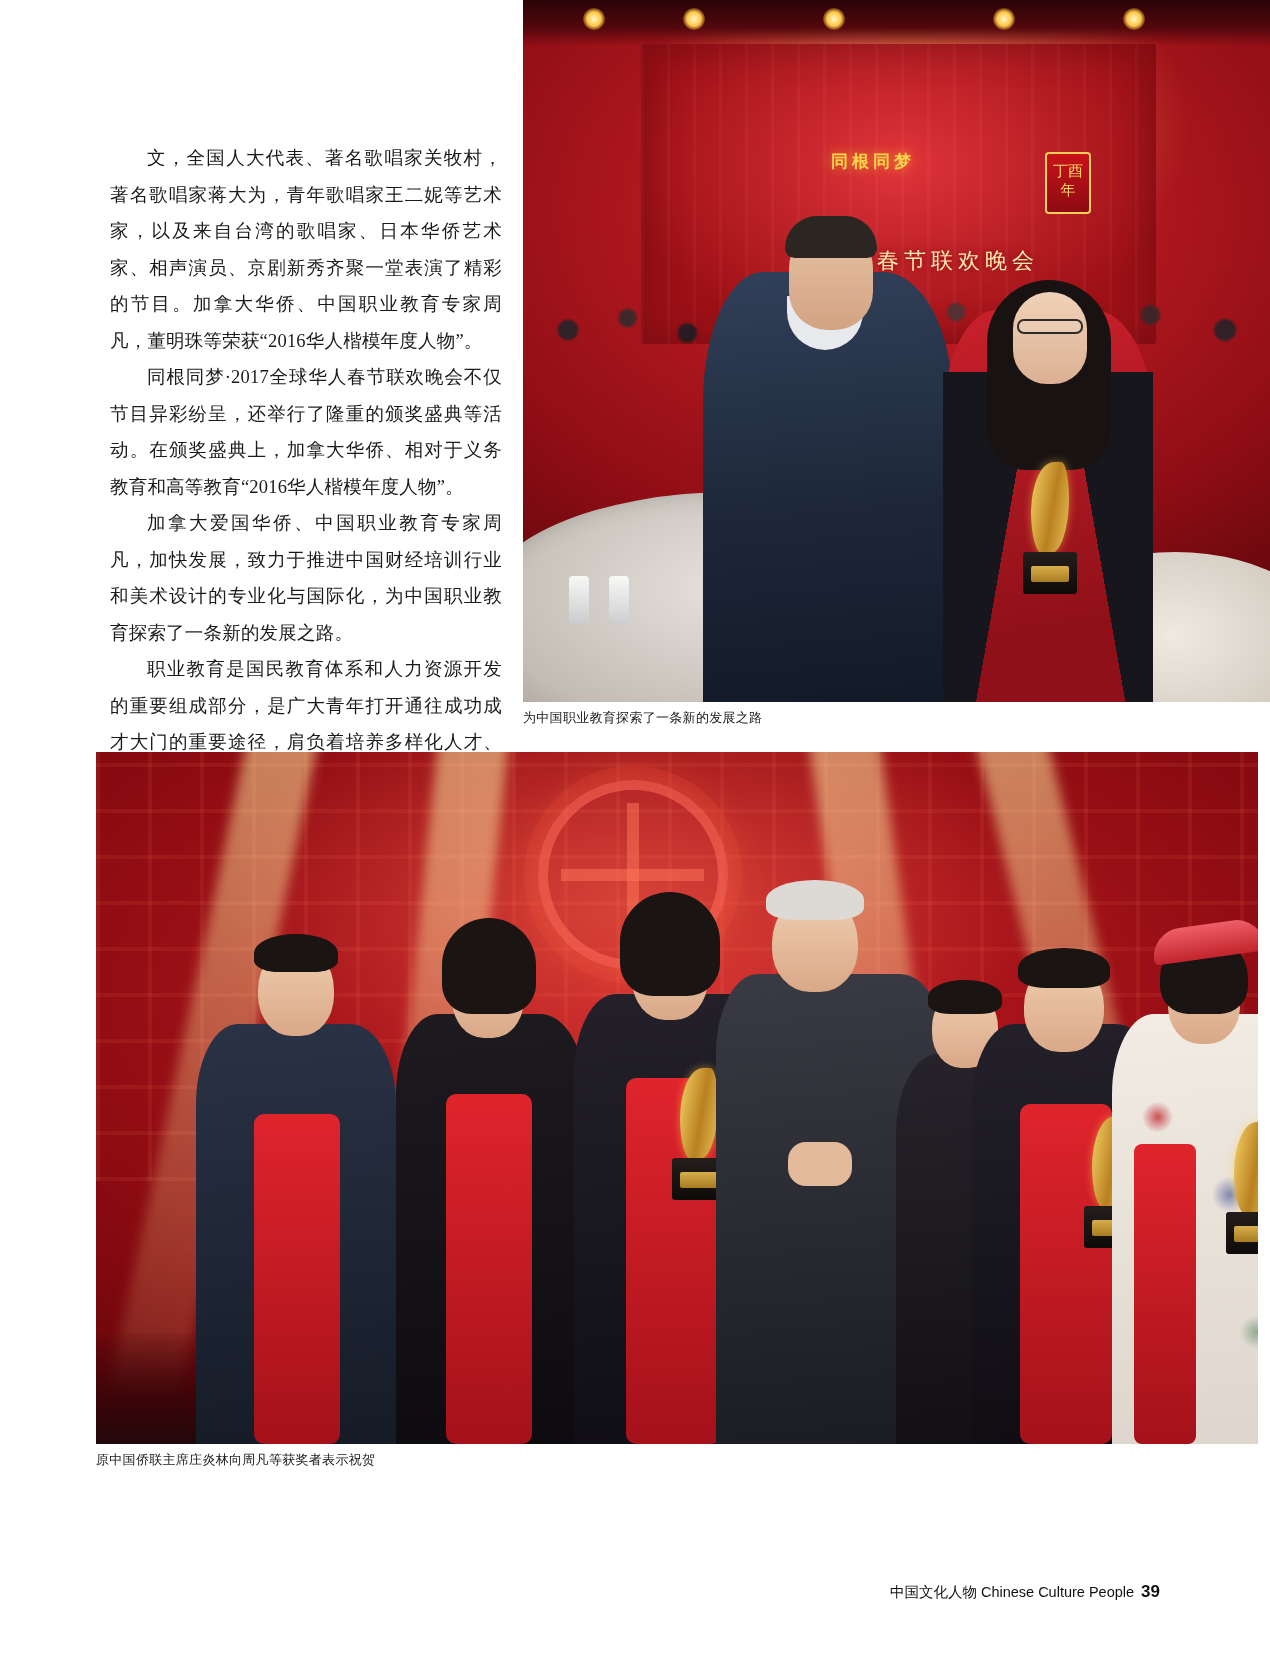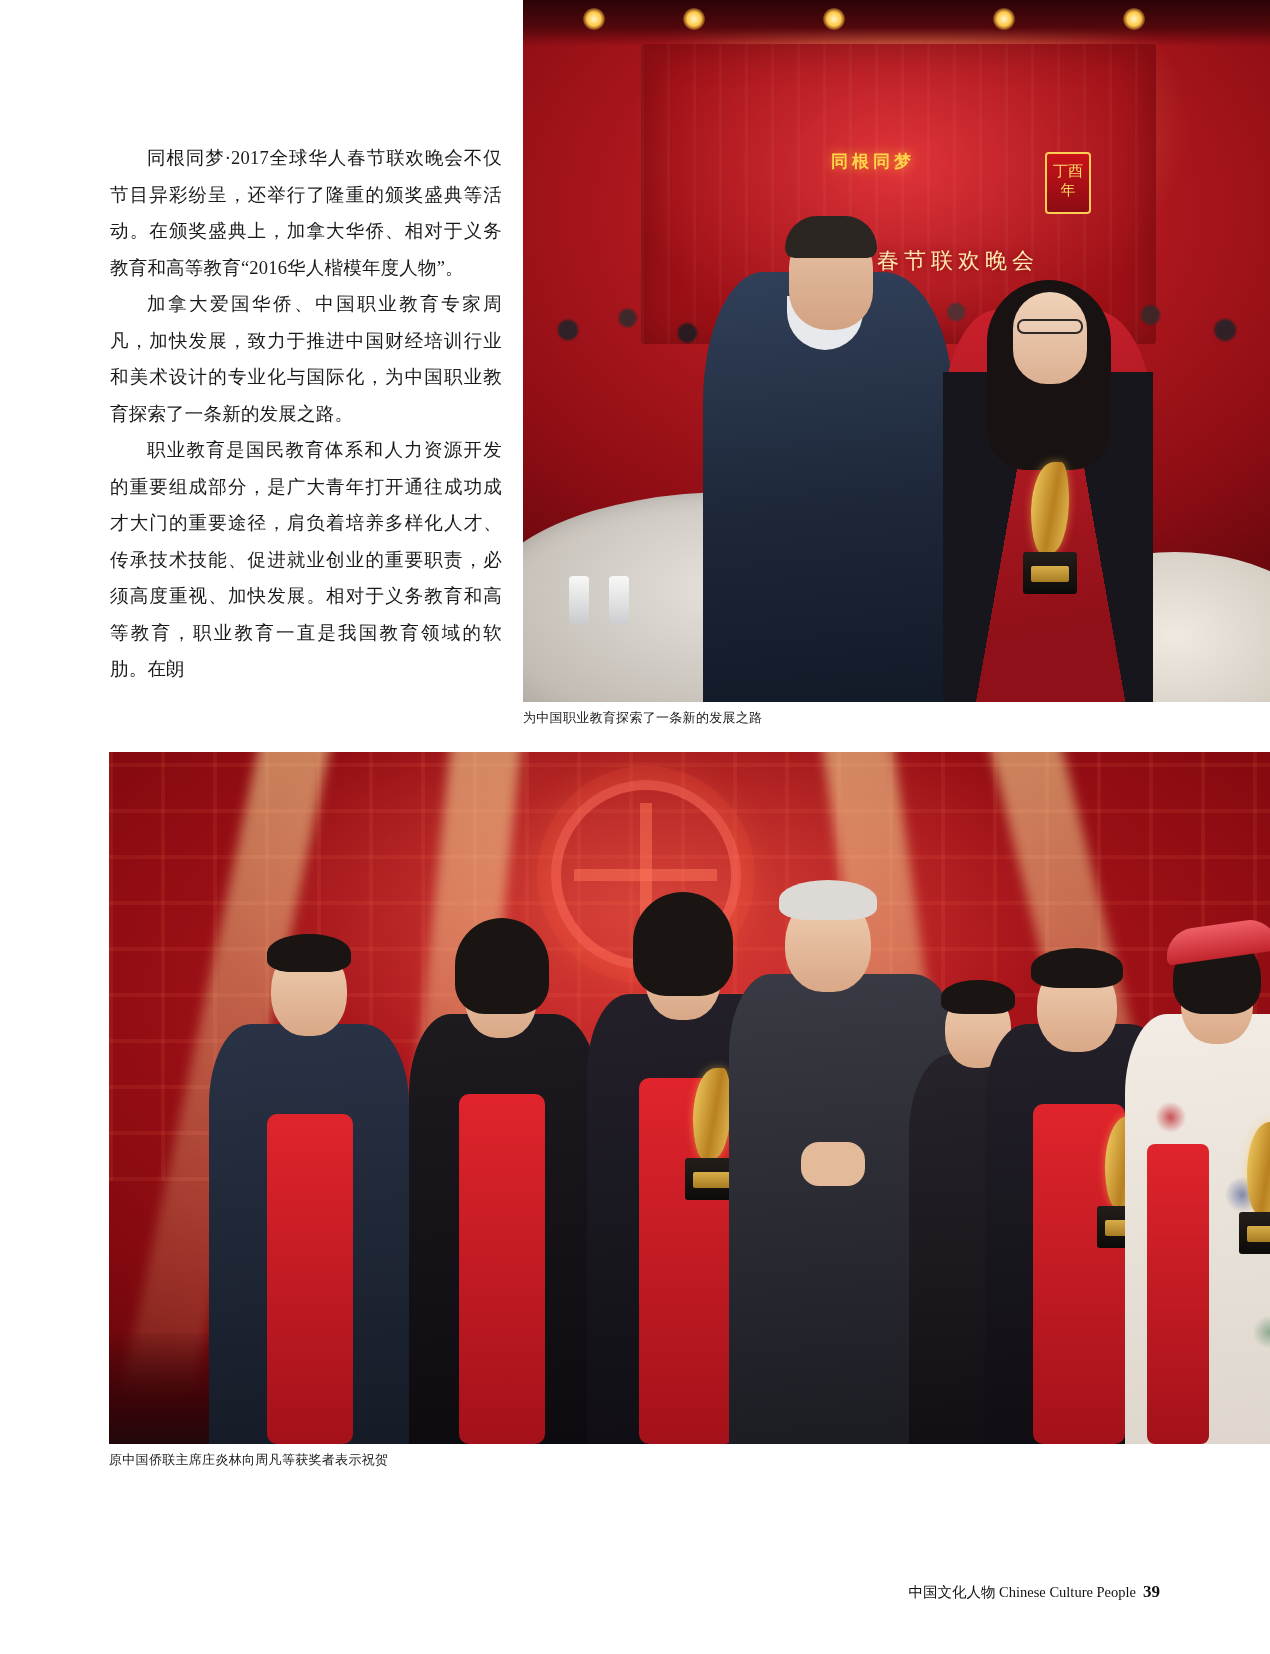--- a/index.html
+++ b/index.html
@@ -53,21 +53,21 @@
     left: 523px;
     top: 0px;
     width: 747px;
   }
   #figure-top .photo {
     width: 747px;
     height: 702px;
   }
 
   #figure-bottom {
-    left: 109px;
+    left: 96px;
     top: 752px;
     width: 1162px;
   }
   #figure-bottom .photo {
     width: 1162px;
     height: 692px;
   }
 
   
   .ph1-bg {
@@ -361,35 +361,36 @@
     position: absolute;
     background: #1a1412;
     border-radius: 50% 50% 30% 30%;
   }
 
   
   .footer {
     position: absolute;
     right: 110px;
     bottom: 52px;
-    font-family: Liberation Serif, serif;
+    font-family: Liberation Sans, sans-serif;
     font-size: 14.5px;
     color: #111;
     white-space: nowrap;
   }
   .footer .page-no {
     font-weight: bold;
     font-size: 17px;
     margin-left: 7px;
   }
 </style>
 </head>
 <body>
 
 <div class="article-column">
+  <p>文，全国人大代表、著名歌唱家关牧村，著名歌唱家蒋大为，青年歌唱家王二妮等艺术家，以及来自台湾的歌唱家、日本华侨艺术家、相声演员、京剧新秀齐聚一堂表演了精彩的节目。加拿大华侨、中国职业教育专家周凡，董明珠等荣获“2016华人楷模年度人物”。</p>
   <p>同根同梦·2017全球华人春节联欢晚会不仅节目异彩纷呈，还举行了隆重的颁奖盛典等活动。在颁奖盛典上，加拿大华侨、相对于义务教育和高等教育“2016华人楷模年度人物”。</p>
   <p>加拿大爱国华侨、中国职业教育专家周凡，加快发展，致力于推进中国财经培训行业和美术设计的专业化与国际化，为中国职业教育探索了一条新的发展之路。</p>
   <p>职业教育是国民教育体系和人力资源开发的重要组成部分，是广大青年打开通往成功成才大门的重要途径，肩负着培养多样化人才、传承技术技能、促进就业创业的重要职责，必须高度重视、加快发展。相对于义务教育和高等教育，职业教育一直是我国教育领域的软肋。在朗</p>
 </div>
 
 <div class="figure" id="figure-top">
   <div class="photo">
     <div class="ph1-bg"></div>
     <div class="ph1-lights"></div>
 

